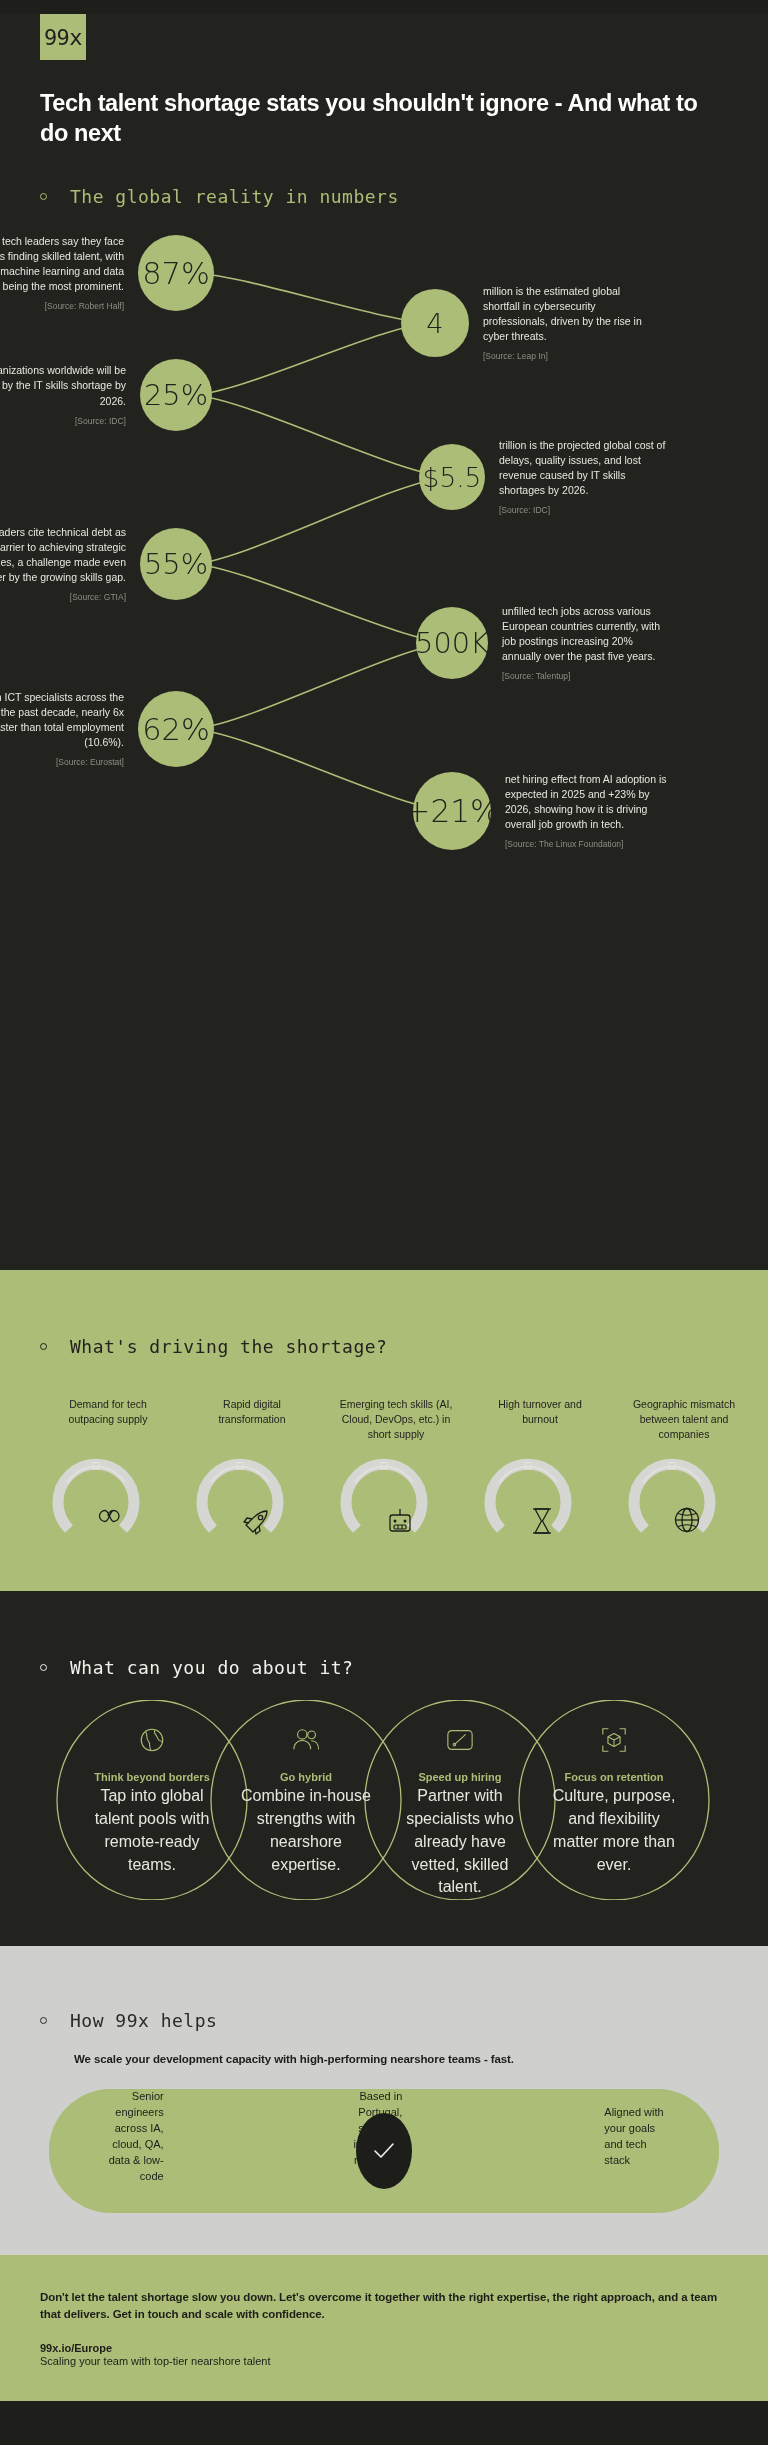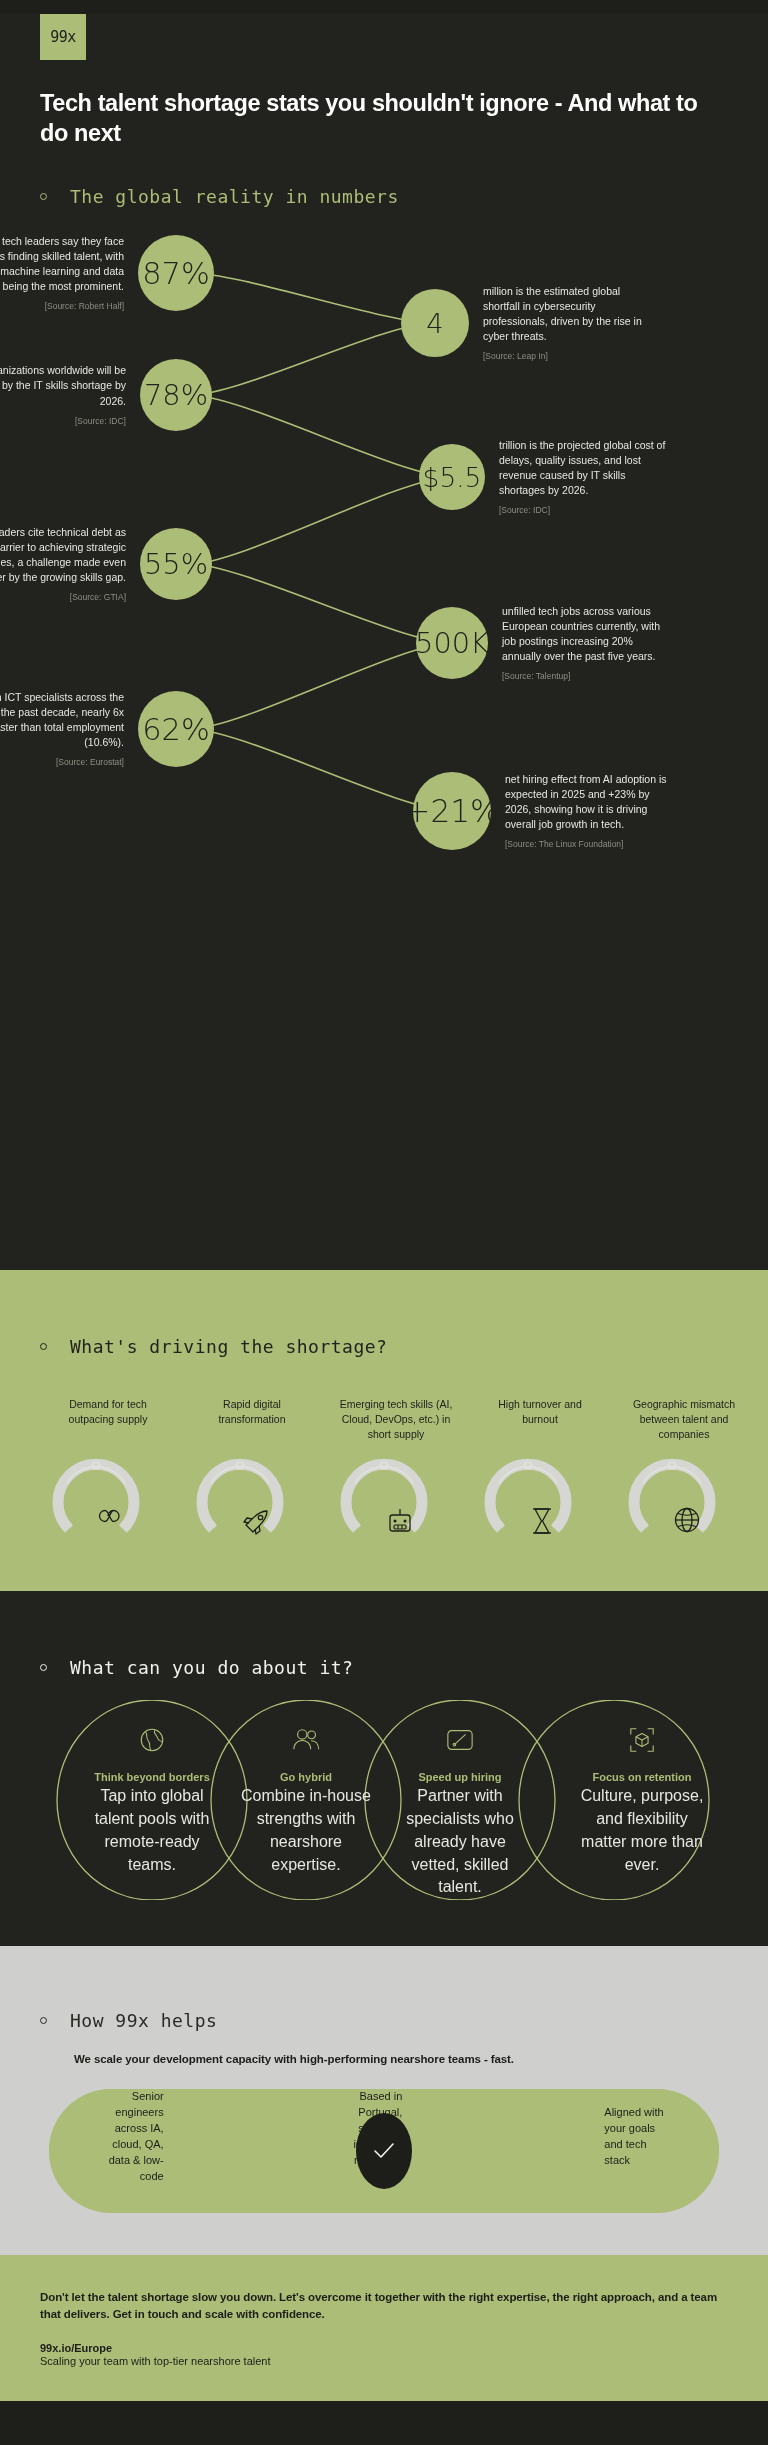--- a/index.html
+++ b/index.html
@@ -17,21 +17,21 @@
     background: #22231e;
     padding: 0 0 30px 0;
     position: relative;
   }
   .logo-box {
     width: 46px; height: 46px;
     background: #acbd77;
     margin: 14px 0 0 40px;
     display: flex; align-items: center; justify-content: center;
     font-family: "DejaVu Sans Mono", monospace;
-    font-size: 15px;
+    font-size: 22px;
     color: #22231e;
     letter-spacing: -0.5px;
   }
   .hero-title {
     color: #ffffff;
     font-size: 23.5px;
     font-weight: bold;
     line-height: 1.28;
     letter-spacing: -0.4px;
     margin: 28px 40px 0 40px;
@@ -286,21 +286,21 @@
           <span>million is the estimated global shortfall in cybersecurity professionals, driven by the rise in cyber threats.</span>
           <span class="src">[Source: Leap In]</span>
         </div>
       </div>
 
       <div class="stat left" id="stat-2" style="top: 106px; height: 128px; align-items: center; left: -45px; width: 271px;">
         <div class="stat-copy">
           <span>of organizations worldwide will be affected by the IT skills shortage by 2026.</span>
           <span class="src">[Source: IDC]</span>
         </div>
-        <div class="bubble" style="width: 72px; height: 72px; font-size: 28.8px;">78%</div>
+        <div class="bubble" style="width: 72px; height: 72px; font-size: 28.8px;">25%</div>
       </div>
 
       <div class="stat right" id="stat-3" style="top: 191px; height: 122px; align-items: center; left: 419px; width: 265px;">
         <div class="bubble" style="width: 66px; height: 66px; font-size: 26.4px;">$5.5</div>
         <div class="stat-copy">
           <span>trillion is the projected global cost of delays, quality issues, and lost revenue caused by IT skills shortages by 2026.</span>
           <span class="src">[Source: IDC]</span>
         </div>
       </div>
 
@@ -488,21 +488,21 @@
           <svg width="30" height="28" viewBox="0 0 32 30">
             <rect x="3" y="5" width="26" height="20" rx="4" fill="none" stroke="#acbd77" stroke-width="1.2"></rect>
             <line x1="10" y1="20" x2="22" y2="9" stroke="#acbd77" stroke-width="1.2"></line>
             <circle cx="10" cy="20" r="1.4" fill="none" stroke="#acbd77" stroke-width="1.1"></circle>
           </svg>
         </div>
         <div class="action-title">Speed up hiring</div>
         <div class="action-body">Partner with specialists who already have vetted, skilled talent.</div>
       </div>
 
-      <div class="action" style="left:577px;">
+      <div class="action" style="left:549px;">
         <div class="action-icon">
           <svg width="28" height="28" viewBox="0 0 30 30">
             <path d="M3 9 L3 3 L9 3 M21 3 L27 3 L27 9 M27 21 L27 27 L21 27 M9 27 L3 27 L3 21" fill="none" stroke="#acbd77" stroke-width="1.2"></path>
             <path d="M15 8 L21.5 11.5 L21.5 18.5 L15 22 L8.5 18.5 L8.5 11.5 Z" fill="none" stroke="#acbd77" stroke-width="1.2" stroke-linejoin="round"></path>
             <line x1="15" y1="15" x2="15" y2="22" stroke="#acbd77" stroke-width="1.1"></line>
             <line x1="15" y1="15" x2="21.5" y2="11.5" stroke="#acbd77" stroke-width="1.1"></line>
             <line x1="15" y1="15" x2="8.5" y2="11.5" stroke="#acbd77" stroke-width="1.1"></line>
           </svg>
         </div>
         <div class="action-title">Focus on retention</div>

